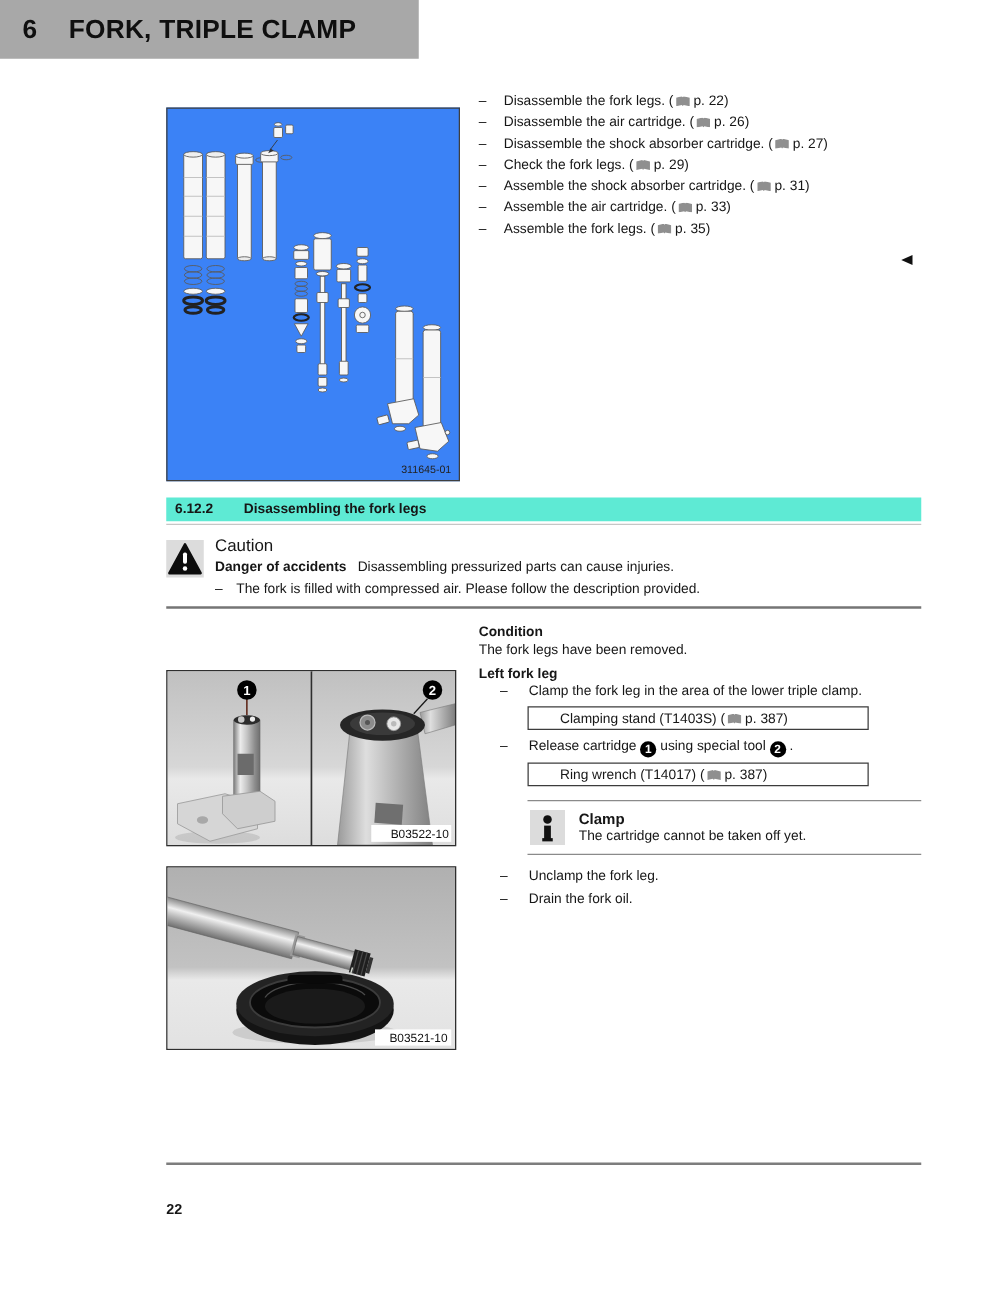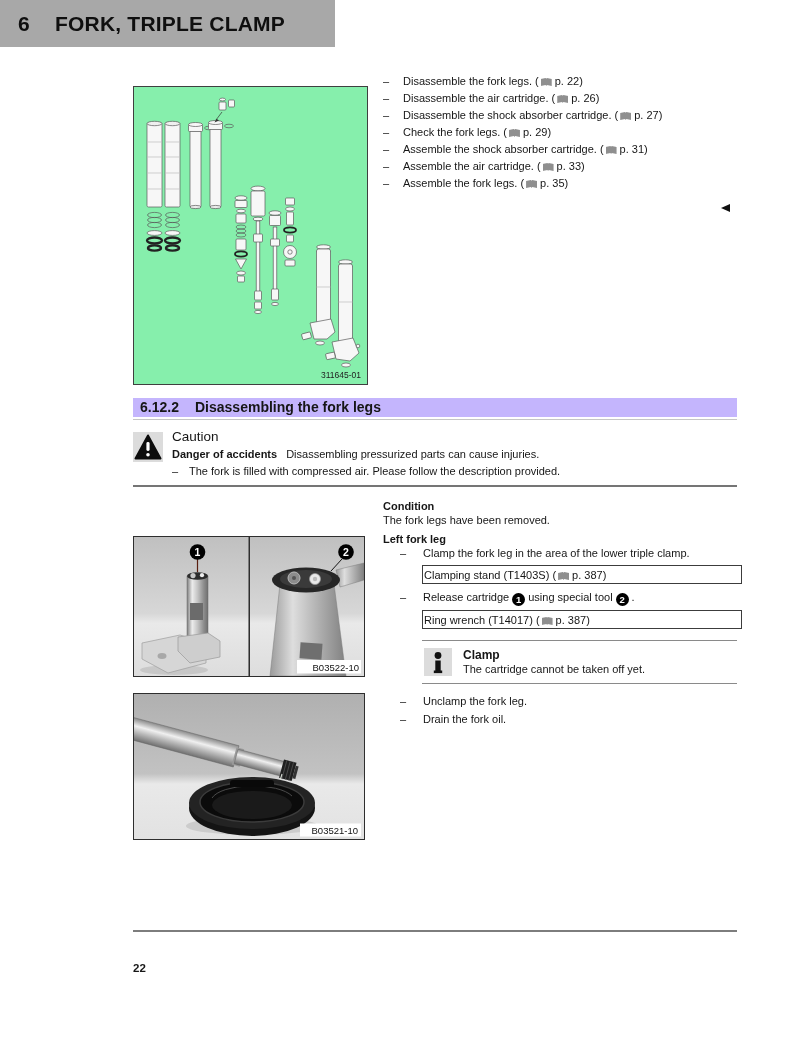--- a/index.html
+++ b/index.html
@@ -7,56 +7,56 @@
     width:803px;height:1041px;position:relative;background:#ffffff;
     font-family:"Liberation Sans",sans-serif;color:#161616;overflow:hidden;
   }
 
   
   #chapter-bar{left:0;top:0;width:335px;height:47px;background:#a8a8a8;position:absolute;}
   #chapter-bar .num{position:absolute;left:18px;top:0;line-height:47px;font-size:21px;font-weight:bold;color:#0f0f0f;}
   #chapter-bar .title{position:absolute;left:55px;top:0;line-height:47px;font-size:21px;font-weight:bold;color:#0f0f0f;letter-spacing:.2px;text-align:right;}
 
   
-  #figure-exploded{left:133px;top:86px;width:233px;height:297px;border:1px solid #3f3f3f;position:absolute;background:#86efac;text-align:center;}
+  #figure-exploded{left:133px;top:86px;width:233px;height:297px;border:1px solid #3f3f3f;position:absolute;background:#3b82f6;text-align:center;}
 
   
   #overview-list{left:383px;top:73px;width:356px;position:absolute;font-size:11px;}
   #overview-list .li{display:flex;line-height:17px;}
   #overview-list .dash{width:20px;flex:none;}
   .ref{white-space:nowrap;}
   .book-icon{display:inline-block;width:11px;height:8px;margin:0 3px 0 2px;background:#8f8f8f;vertical-align:-1px;
     clip-path:polygon(0 14%,44% 0,50% 10%,56% 0,100% 14%,100% 100%,56% 88%,50% 100%,44% 88%,0 100%);}
   #end-arrow{position:absolute;left:721px;top:204px;width:0;height:0;
     border-top:4px solid transparent;border-bottom:4px solid transparent;border-right:9px solid #101010;}
 
   
-  #section-bar{left:133px;top:398px;width:604px;height:19px;background:#c4b5fd;position:absolute;font-size:14px;font-weight:bold;}
+  #section-bar{left:133px;top:398px;width:604px;height:19px;background:#5eead4;position:absolute;font-size:11px;font-weight:bold;}
   #section-bar .snum{position:absolute;left:7px;line-height:19px;}
   #section-bar .stitle{position:absolute;left:62px;line-height:19px;}
 
   
   #caution-block{left:133px;top:419px;width:604px;height:65px;position:absolute;
     border-top:1px solid #c6c6c6;border-bottom:2px solid #757575;}
   #caution-block .w-icon{position:absolute;left:0;top:12px;width:30px;height:30px;background:#dcdcdc;}
   #caution-block .c-title{position:absolute;left:39px;top:9px;font-size:13.5px;font-weight:normal;}
   #caution-block .c-hazard{position:absolute;left:39px;top:28px;font-size:11px;}
   #caution-block .c-hazard .hz{font-weight:bold;}
   #caution-block .c-hazard .hztext{margin-left:9px;}
   #caution-block .c-bullet{position:absolute;left:39px;top:45px;font-size:11px;display:flex;}
   #caution-block .c-bullet .dash{width:17px;flex:none;}
 
   
   #right-col{left:383px;top:499px;width:356px;position:absolute;font-size:11px;line-height:14px;}
   .bold-head{font-weight:bold;}
   #right-col .gap1{margin-top:5px;}
   .step{display:flex;padding-left:17px;line-height:15px;}
   .step .dash{width:23px;flex:none;}
-  .toolbox{margin-left:39px;margin-top:4px;width:320px;height:19px;line-height:18px;border:1px solid #3c3c3c;
-    box-sizing:border-box;padding-left:1px;font-size:11px;white-space:nowrap;}
+  .toolbox{margin-left:39px;margin-top:4px;width:273px;height:19px;line-height:18px;border:1px solid #3c3c3c;
+    box-sizing:border-box;padding-left:25px;font-size:11px;white-space:nowrap;}
   .step.release{margin-top:6px;}
   .badge{display:inline-block;width:13px;height:13px;border-radius:50%;background:#000;color:#fff;
     font-size:9.5px;font-weight:bold;text-align:center;line-height:13px;vertical-align:-2px;margin:0 3px;}
   #info-box{margin-left:39px;margin-top:11px;width:315px;box-sizing:border-box;
     border-top:1px solid #8a8a8a;border-bottom:1px solid #8a8a8a;padding:7px 0 7px 0;position:relative;min-height:43px;}
   #info-box .i-icon{position:absolute;left:2px;top:7px;width:28px;height:28px;background:#dcdcdc;}
   #info-box .i-body{margin-left:41px;}
   #info-box .i-title{font-weight:bold;font-size:12px;line-height:14px;}
   #info-box .i-text{line-height:14px;}
   .step.unclamp{margin-top:10px;}

